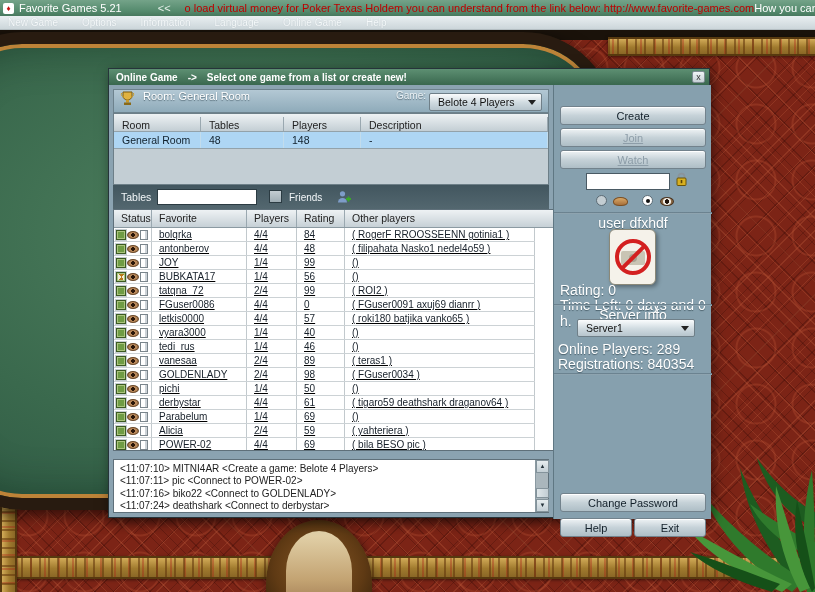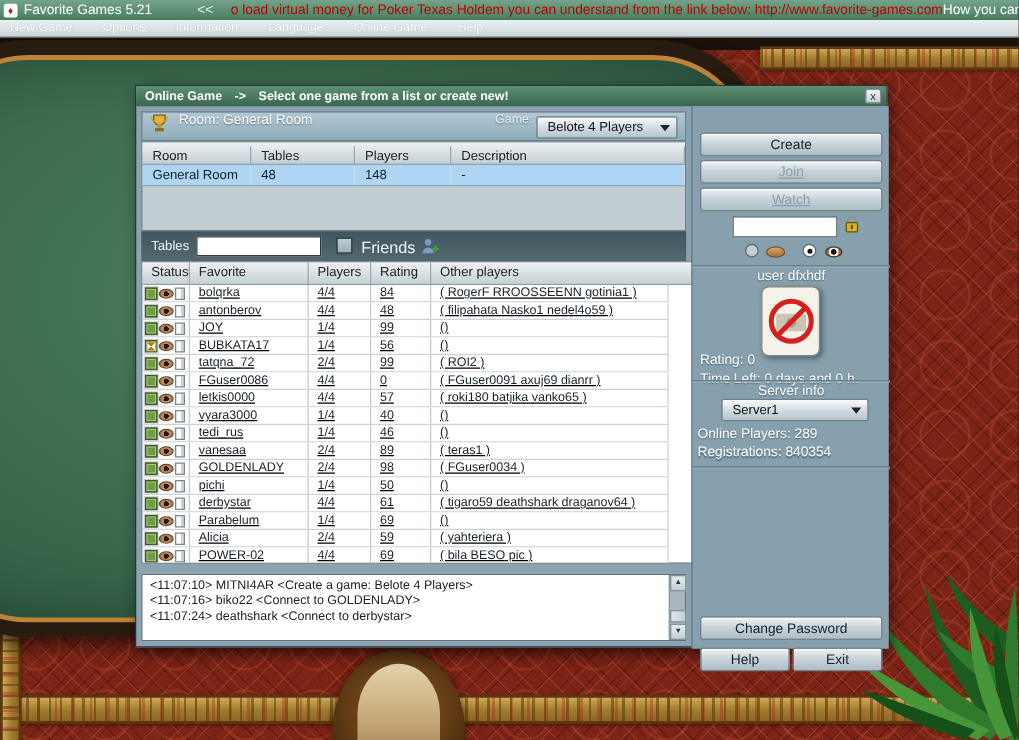--- a/index.html
+++ b/index.html
@@ -92,21 +92,21 @@
   .rt-row span { font-size:10.5px; color:#10202c; padding:2px 0 0 8px; border-right:1px solid #c2dcec; }
   .col-room { width:87px; } .col-tables { width:83px; } .col-playersr { width:77px; } .col-desc { flex:1; }
 
   .filter-bar { position:absolute; left:4px; top:116px; width:436px; height:24px;
     background:linear-gradient(180deg,#42565f,#53676f); display:flex; align-items:center; }
   .filter-label { color:#f2f6f8; font-size:10.5px; margin-left:8px; }
   .filter-input { position:absolute; left:44px; top:4px; width:100px; height:16px; background:#fff;
     border:1px solid #2b3b42; font-size:10px; padding:0 3px; }
   .friends-check { position:absolute; left:156px; top:5px; width:13px; height:13px;
     background:linear-gradient(180deg,#c3cdd2,#9fadb4); border:1px solid #2b3b42; }
-  .friends-label { position:absolute; left:176px; color:#f2f6f8; font-size:13px; }
+  .friends-label { position:absolute; left:176px; color:#f2f6f8; font-size:10px; }
   .addfriend { position:absolute; left:224px; top:5px; }
 
   .ptable { position:absolute; left:4px; top:140px; width:508px; height:242px; background:#fff; border:1px solid #5f707a; }
   .pt-head { display:flex; height:18px; background:linear-gradient(180deg,#eef2f4,#c6d0d6); border-bottom:1px solid #8b9aa2; }
   .pt-head span { font-size:10.5px; color:#222; padding:2px 0 0 7px; border-right:1px solid #9aa8b0; }
   .c-status { width:38px; } .c-user { width:95px; } .c-players { width:50px; } .c-rating { width:48px; } .c-others { flex:1; }
   .pt-body { position:absolute; left:0; top:18px; width:421px; height:222px; overflow:hidden;text-decoration:underline; }
   .prow { display:flex; height:14px; border-bottom:1px solid #ccd2d5; background:#fff; }
   .prow span { font-size:10px; color:#17202a; padding:1px 0 0 7px; border-right:1px solid #c2c9cd; overflow:hidden; white-space:nowrap; }
   .prow .c-status { padding:1px 0 0 2px; display:flex; gap:1px; align-items:center; }
@@ -141,21 +141,21 @@
   .radio.sel { background:#fff; }
   .radio.sel::after { content:""; position:absolute; left:2.5px; top:2.5px; width:4px; height:4px; border-radius:50%; background:#111; }
   .r1 { left:42px; background:#c3cdd2; } .r2 { left:88px; }
   .hand-ico { position:absolute; left:59px; top:4px; width:15px; height:9px; border-radius:50% 50% 42% 42%;
     background:linear-gradient(180deg,#d8a868,#a8703a); border:1px solid #7c4f22; }
   .eye-ico { position:absolute; left:106px; top:4px; width:14px; height:9px; border-radius:50%; border:1px solid #4a3420;
     background:radial-gradient(circle at 50% 50%, #1c1008 0 2px, #f0ece4 2.5px 3.5px, #8a6844 4.5px); }
   .divider { position:absolute; left:0; width:158px; height:2px;
     background:linear-gradient(180deg,#5a7280,#9fb4bf); }
   .d1 { top:127px; } .d2 { top:219px; } .d3 { top:288px; }
-  .side-text { position:absolute; color:#fff; font-size:11px; text-shadow:0 1px 1px rgba(25,45,55,.55); }
+  .side-text { position:absolute; color:#fff; font-size:14px; text-shadow:0 1px 1px rgba(25,45,55,.55); }
   .user-title { top:130px; width:158px; text-align:center; }
   .avatar { position:absolute; left:55px; top:144px; width:47px; height:56px; background:#f5f2ea;
     border:1px solid #8a8878; border-radius:6px; box-shadow:2px 2px 4px rgba(0,0,0,.35); }
   .cam { position:absolute; left:11px; top:21px; width:24px; height:14px; background:#c9c4b4; border-radius:2px; }
   .cam::after { content:""; position:absolute; left:8px; top:3px; width:8px; height:8px; border-radius:50%; background:#a8a292; }
   .no-circle { position:absolute; left:5px; top:9px; width:36px; height:36px; border:4px solid #d32020; border-radius:50%; }
   .no-bar { position:absolute; left:7px; top:25px; width:33px; height:4px; background:#d32020; transform:rotate(-45deg); }
   .rating-text { left:6px; top:197px; } .time-text { left:6px; top:212px; }
   .server-title { top:222px; width:158px; text-align:center; }
   .dd-server { left:23px; top:234px; width:118px; }
@@ -452,20 +452,21 @@
     <div class="vscroll" style="right:0; top:0; height:240px;">
       <div class="sb-btn" style="top:0;">▲</div>
       <div class="sb-thumb" style="top:13px; height:110px;"></div>
       <div class="sb-btn" style="bottom:0;">▼</div>
     </div>
   </div>
 
   <div class="chatbox">
     <div class="chat-lines">
       <div class="chat-line">&lt;11:07:10&gt; MITNI4AR &lt;Create a game: Belote 4 Players&gt;</div>
+      <div class="chat-line">&lt;11:07:11&gt; pic &lt;Connect to POWER-02&gt;</div>
       <div class="chat-line">&lt;11:07:16&gt; biko22 &lt;Connect to GOLDENLADY&gt;</div>
       <div class="chat-line">&lt;11:07:24&gt; deathshark &lt;Connect to derbystar&gt;</div>
     </div>
     <div class="vscroll" style="right:0; top:0; height:52px;">
       <div class="sb-btn" style="top:0;">▲</div>
       <div class="sb-thumb" style="top:28px; height:10px;"></div>
       <div class="sb-btn" style="bottom:0;">▼</div>
     </div>
   </div>
 

